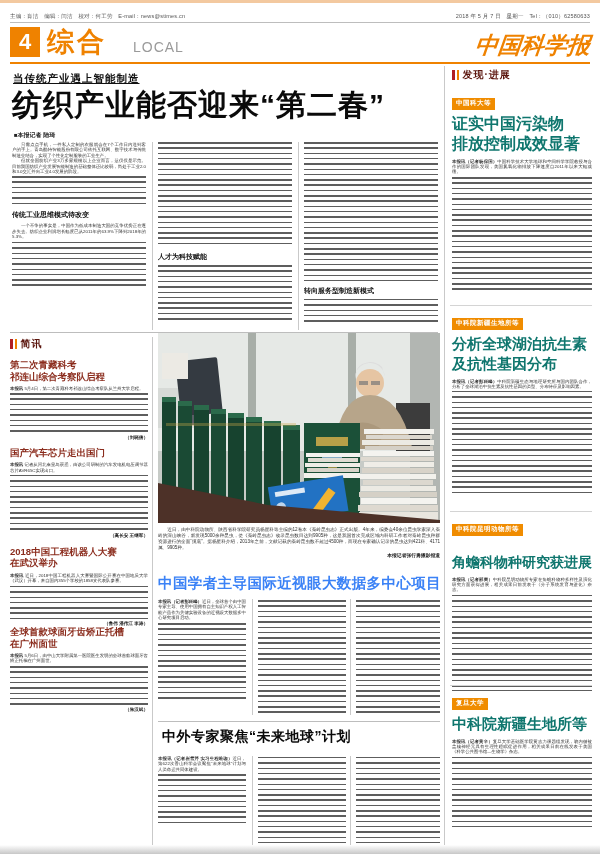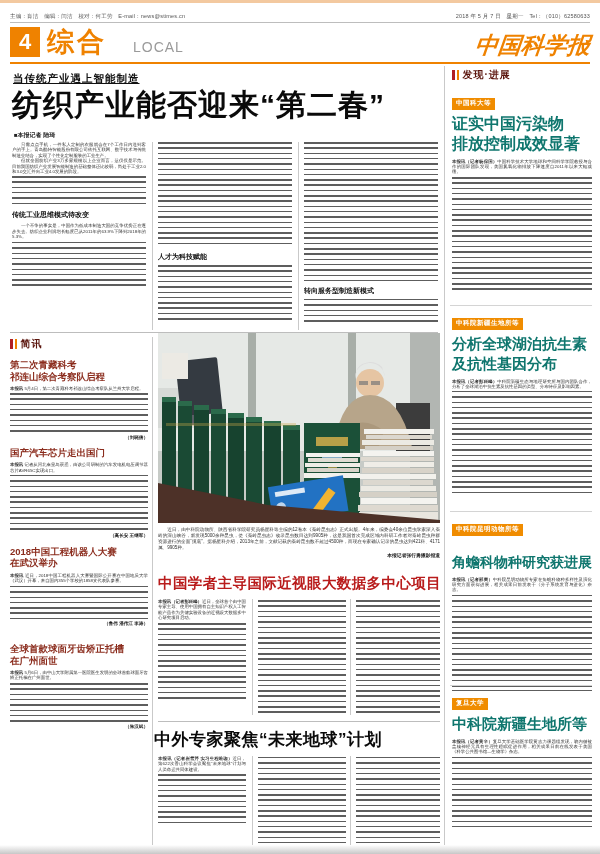--- a/index.html
+++ b/index.html
@@ -31,22 +31,22 @@
   .bar1{display:inline-block;width:3px;height:10px;background:#b01f24;margin-right:1.5px;}
   .bar2{display:inline-block;width:2px;height:10px;background:#ef8200;margin-right:4px;}
   .brief-title{font-size:9.5px;line-height:11.5px;font-weight:bold;color:#8b2c1d;}
   .brief-title.small{font-size:8.8px;letter-spacing:-.3px;}
   .sig{font-size:4.6px;font-weight:bold;color:#222;text-align:right;margin-top:1.5px;}
   .lead-label{font-weight:bold;}
   
   .caption{font-size:4.6px;line-height:6px;color:#333;text-align:justify;word-break:break-all;}
   .credit{font-size:4.8px;font-weight:bold;text-align:right;color:#222;margin-top:1px;}
   
-  .art-a-h{left:158px;top:574px;width:282px;font-size:14.5px;font-weight:bold;color:#b91c1c;letter-spacing:.4px;white-space:nowrap;}
-  .art-b-h{left:154px;top:728px;width:282px;font-size:17px;font-weight:bold;color:#0a0a0a;letter-spacing:.5px;white-space:nowrap;}
+  .art-a-h{left:158px;top:574px;width:282px;font-size:14.5px;font-weight:bold;color:#3b82f6;letter-spacing:.4px;white-space:nowrap;}
+  .art-b-h{left:162px;top:728px;width:282px;font-size:14px;font-weight:bold;color:#0a0a0a;letter-spacing:.5px;white-space:nowrap;}
   
   .badge{display:inline-block;background:#f08c00;color:#fff;font-size:6.5px;font-weight:bold;
          padding:1.5px 4px;letter-spacing:.5px;}
   .rail-h1{font-weight:bold;color:#0f766e;line-height:20px;white-space:nowrap;}
   .bottom-edge{left:0;top:845px;width:600px;height:9px;background:linear-gradient(180deg,#ffffff, #c7c7c7);}
 </style>
 </head>
 <body>
 
 <div class="page">
@@ -113,21 +113,21 @@
 
 
     <div style="margin-top:8px;">
       <div class="brief-title">2018中国工程机器人大赛</div>
       <div class="brief-title">在武汉举办</div>
       <div class="cn-tiny" style="margin-top:4px;"><span class="lead-label">本报讯</span><span> 近日，2018中国工程机器人大赛暨国际公开赛在中国地质大学（武汉）开幕，来自国内355个学校的1858支代表队参赛。</span></div>
       <div class="greek" style="height:34px;margin-top:2px;"></div>
       <div class="sig">（鲁伟 潘伟江 李涛）</div>
     </div>
 
-    <div style="margin-top:17px;">
+    <div style="margin-top:0;">
       <div class="brief-title">全球首款球面牙齿矫正托槽</div>
       <div class="brief-title">在广州面世</div>
       <div class="cn-tiny" style="margin-top:4px;"><span class="lead-label">本报讯</span><span> 5月6日，由中山大学附属第一医院医生发明的全球首款球面牙齿矫正托槽在广州面世。</span></div>
       <div class="greek" style="height:40px;margin-top:2px;"></div>
       <div class="sig">（朱汉斌）</div>
     </div>
   </div>
 
   <div class="abs vrule" style="left:152px;top:337px;height:510px;"></div>
 

